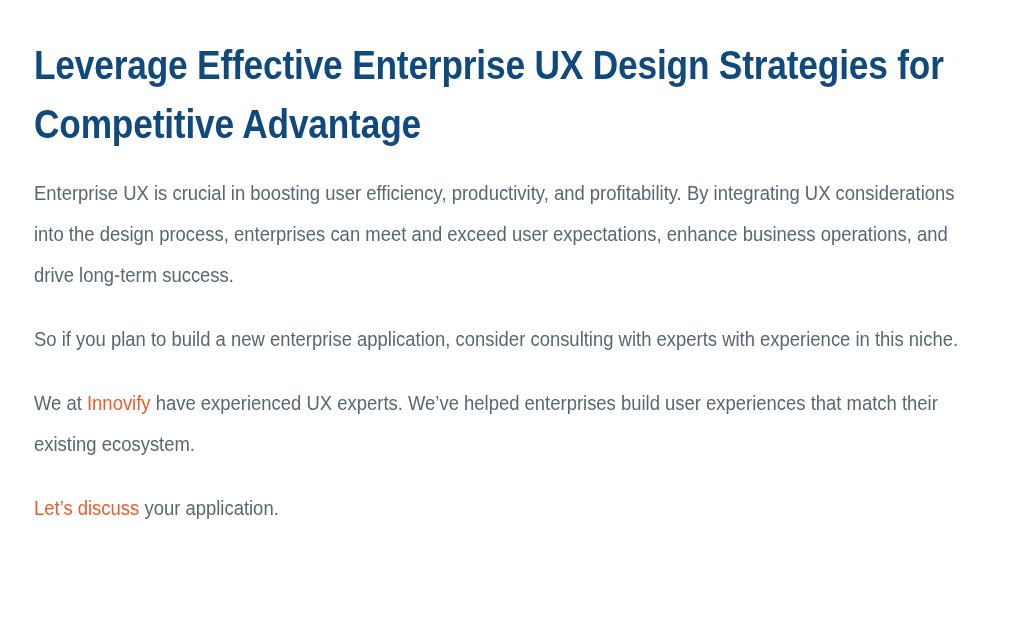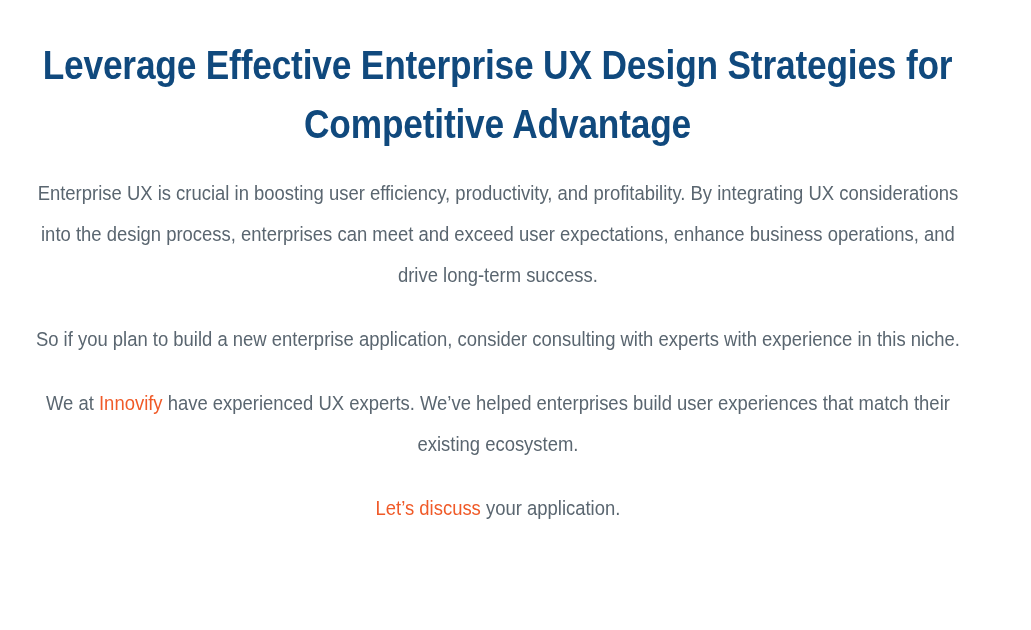--- a/index.html
+++ b/index.html
@@ -13,21 +13,20 @@
     overflow: hidden;
     font-family: "Liberation Sans", "DejaVu Sans", sans-serif;
     -webkit-font-smoothing: antialiased;
   }
 
   .article {
     position: absolute;
     left: 34px;
     top: 0;
     width: 928px;
-    text-align: center;
   }
 
   .article-heading {
     margin: 0;
     padding: 0;
     font-family: "Liberation Sans Narrow", "Liberation Sans", sans-serif;
     font-size: 41px;
     line-height: 59px;
     font-weight: 700;
     letter-spacing: -0.2px;

